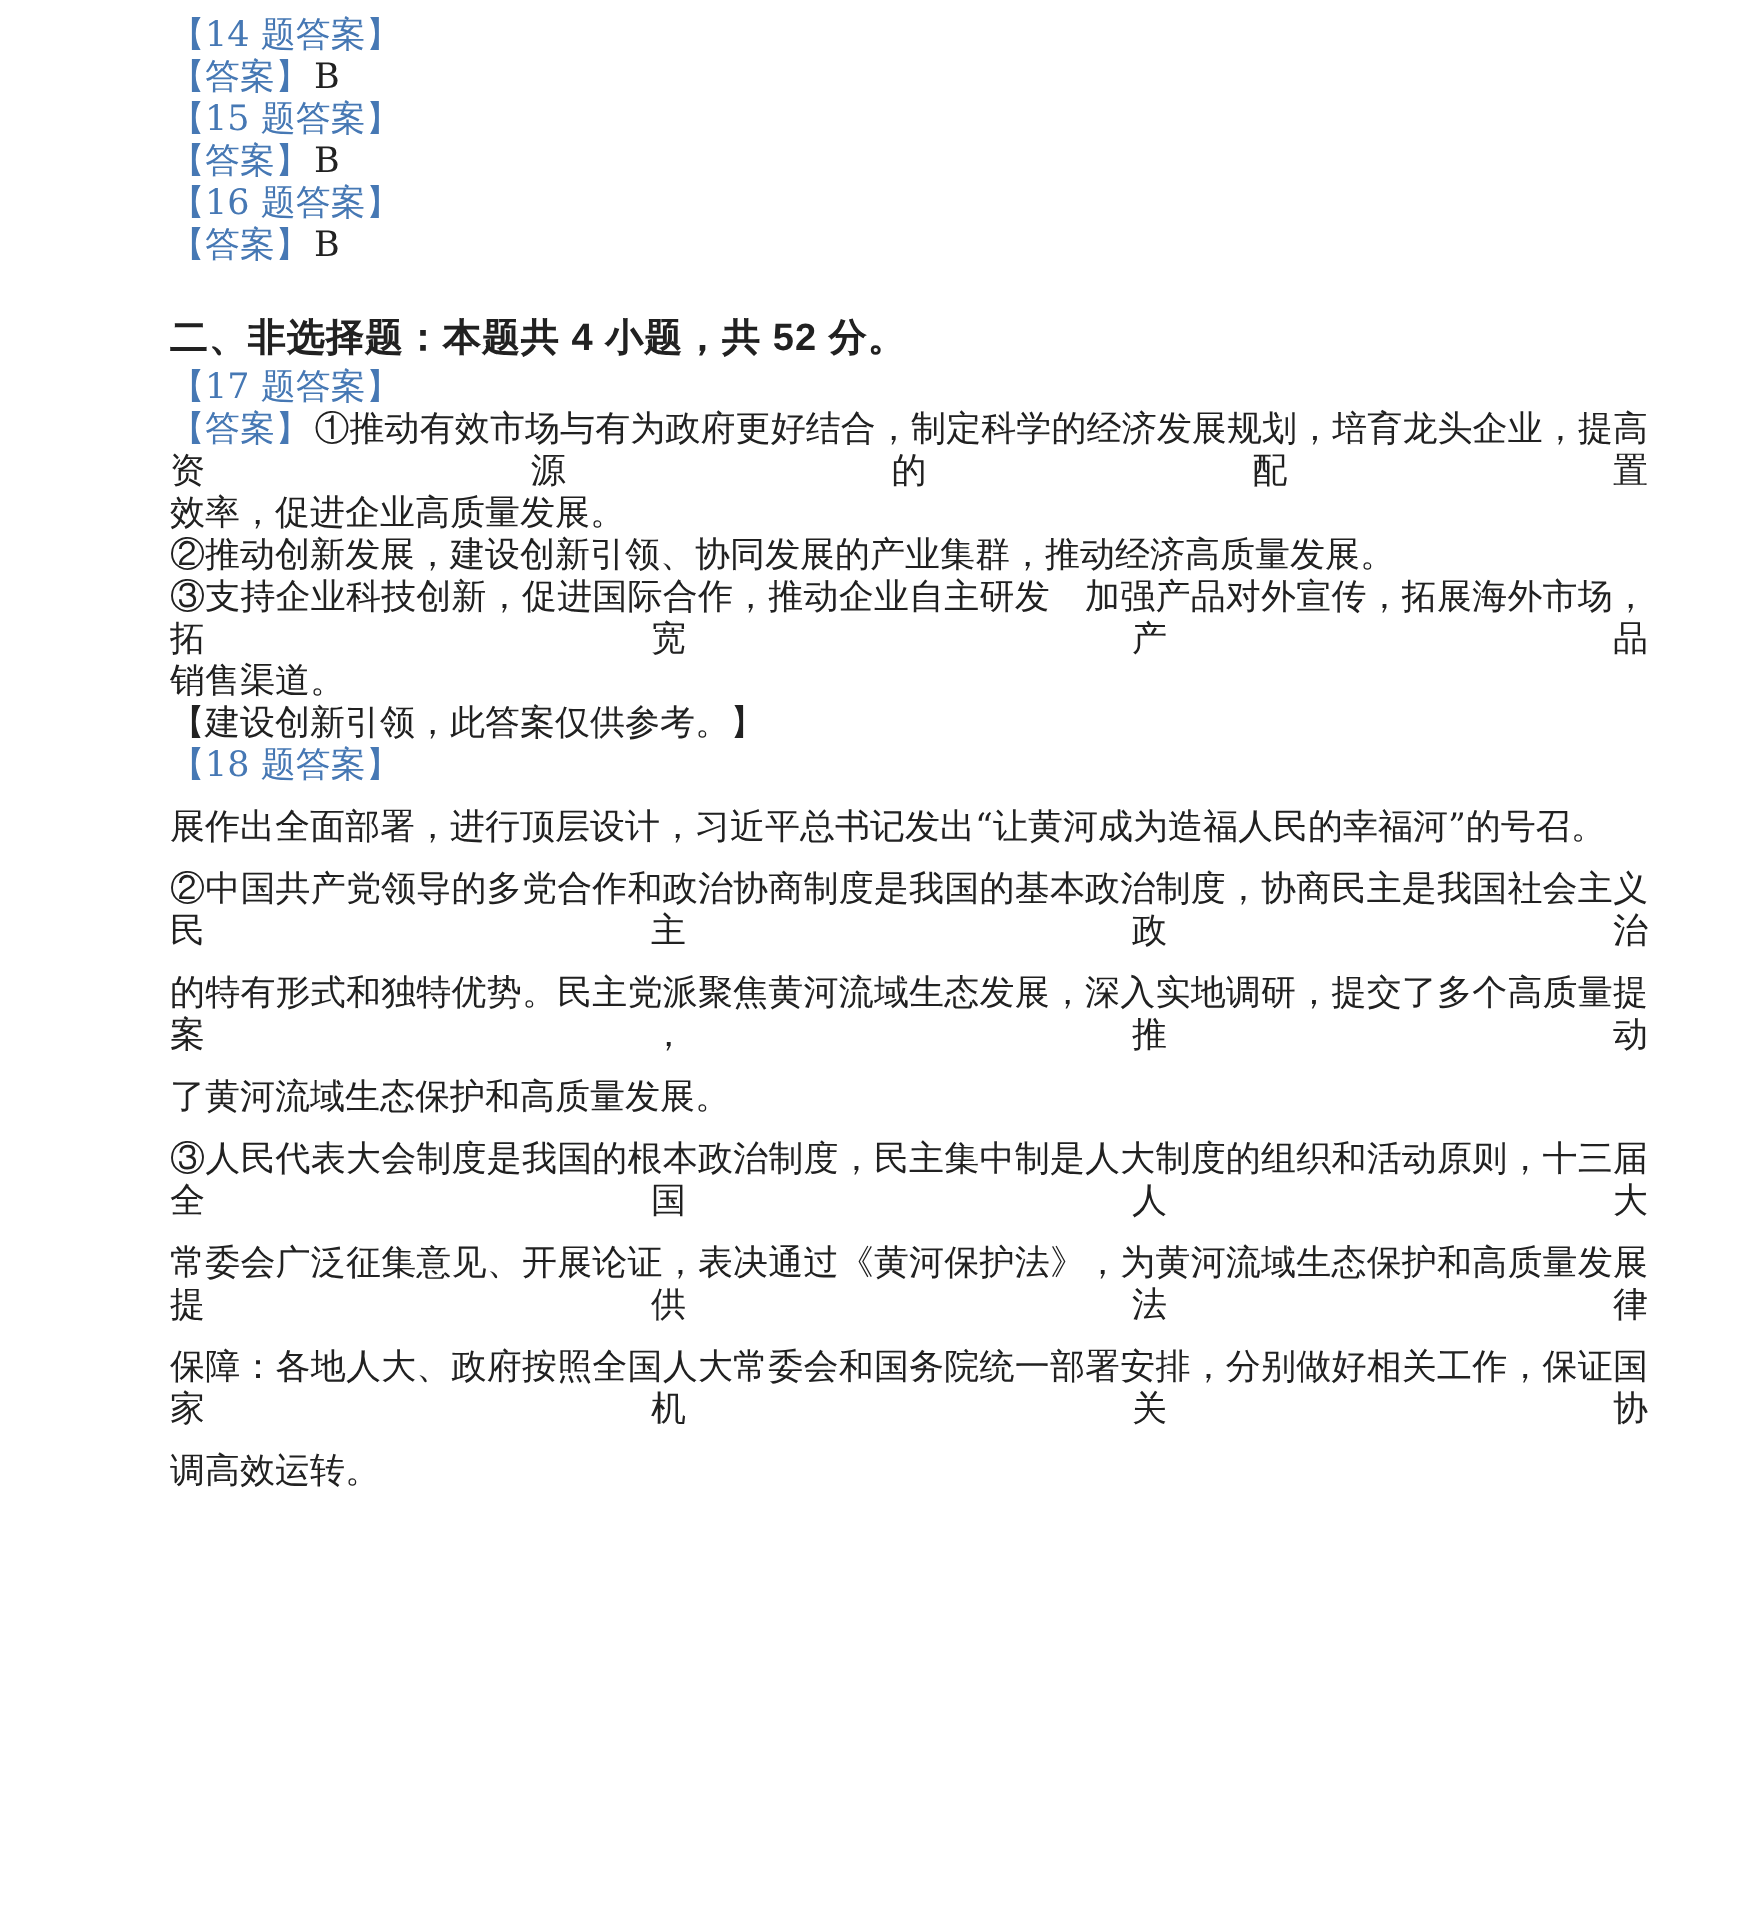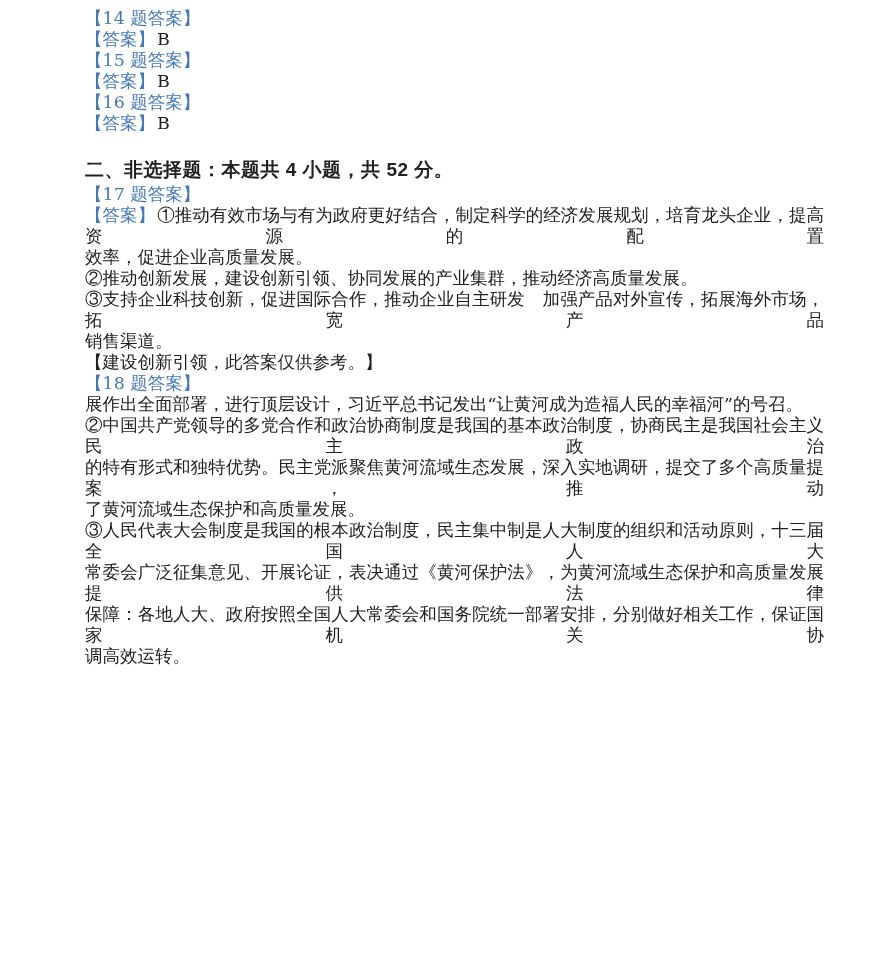--- a/index.html
+++ b/index.html
@@ -21,21 +21,21 @@
     padding: 8px 48px 0 85px;
     background: #ffffff;
   }
   .line {
     font-size: 17.5px;
     line-height: 21px;
     margin-top: 0;
     color: #212121;
   }
   .line:first-child { margin-top: 0; }
-  .line.tight { margin-top: 0; }
+  .line.tight { margin-top: 10px; }
   .line.section {
     font-family: "Liberation Sans", "DejaVu Sans", sans-serif;
     font-weight: bold;
     font-size: 19px;
     line-height: 24px;
     margin-top: 24px;
     margin-bottom: 2px;
     letter-spacing: 0.5px;
   }
   .line.full {

